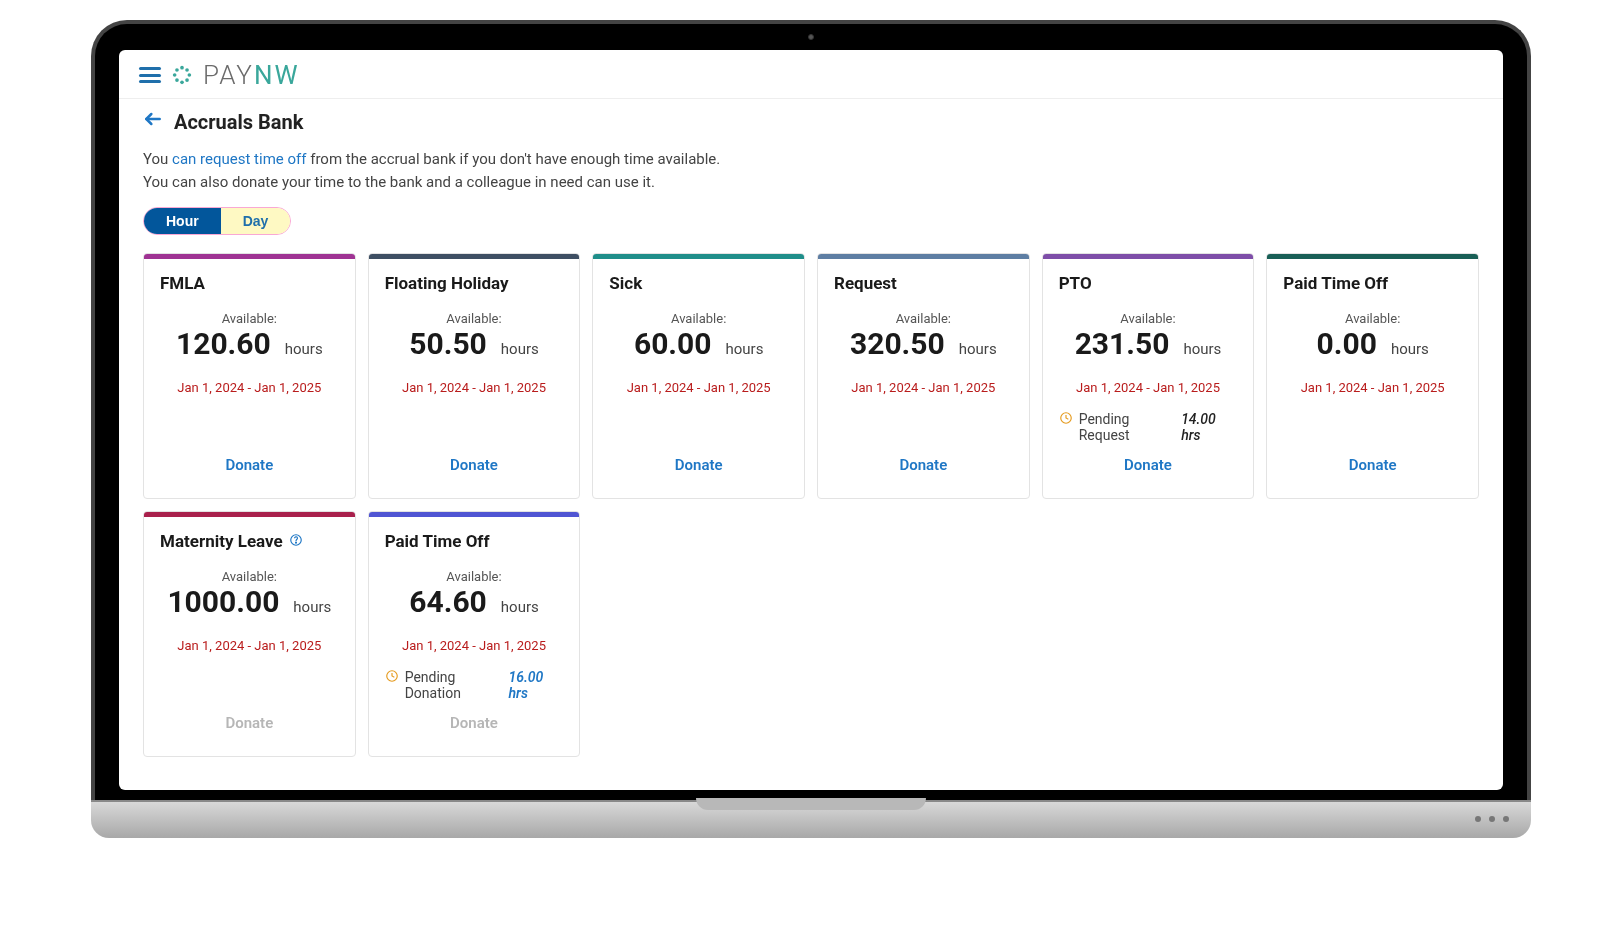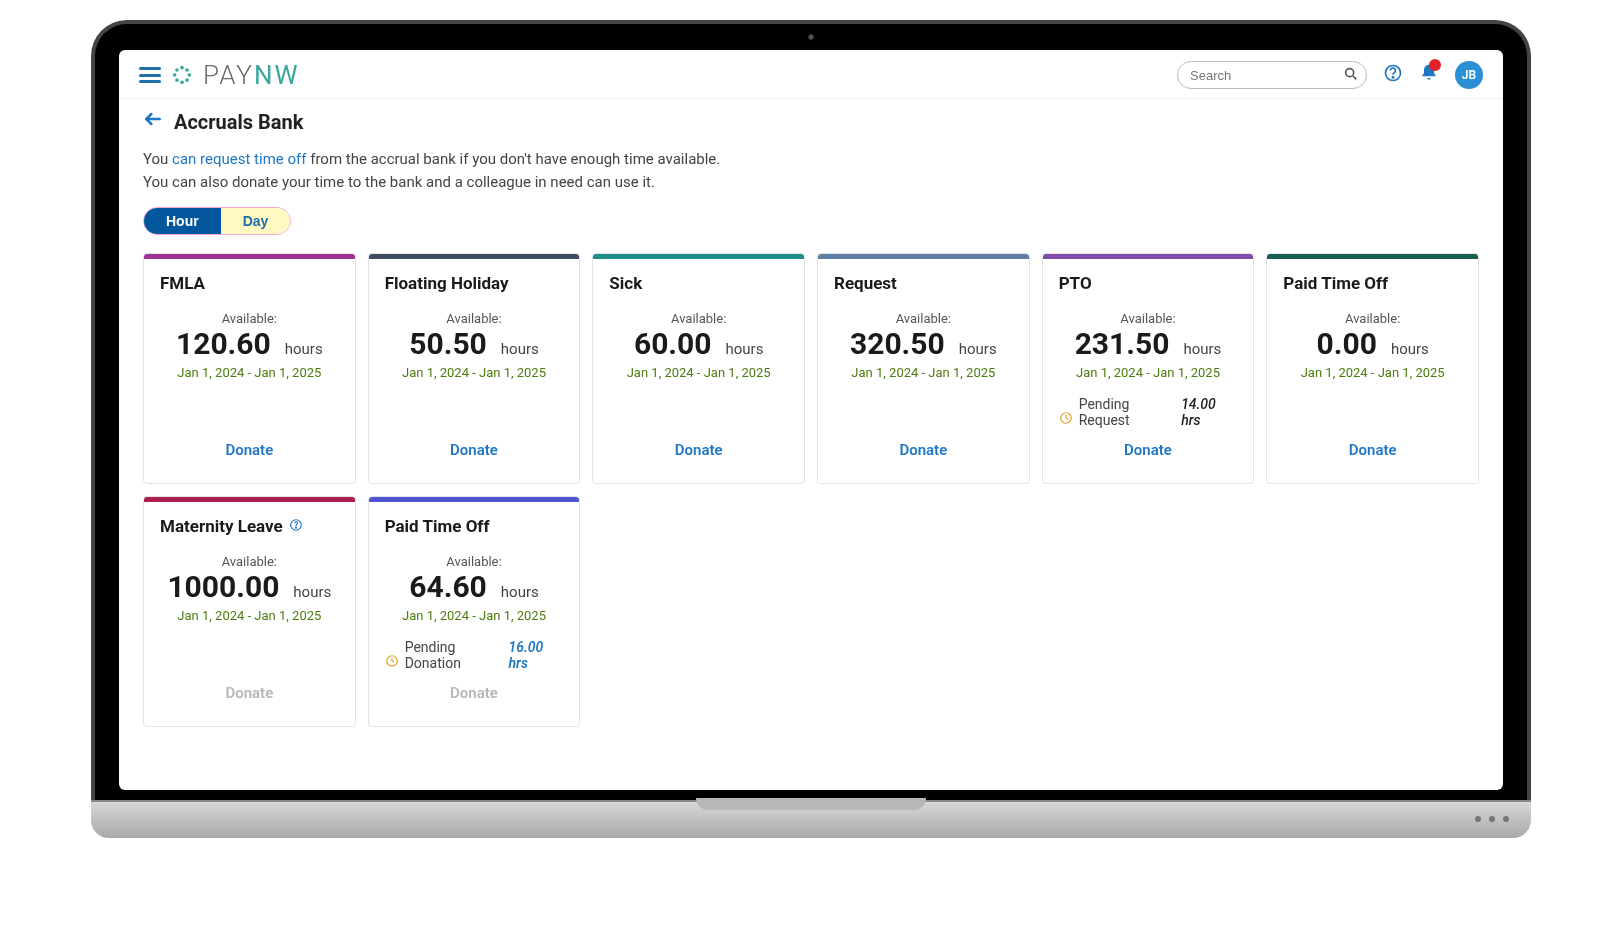--- a/index.html
+++ b/index.html
@@ -112,26 +112,26 @@
     display:flex; flex-direction:column; min-height: 200px;
     background:#fff;
   }
   .card-bar { height: 5px; }
   .card-body { padding: 14px 16px 10px 16px; flex: 1; display:flex; flex-direction:column; }
   .card-title { font-size: 17px; font-weight: 700; color:#1a1a1a; display:flex; align-items:center; gap:6px; }
   .card-center { text-align:center; margin-top: 18px; }
   .avail-lbl { font-size:13px; color:#555; }
   .avail-val { font-size: 30px; font-weight:700; color:#1a1a1a; display:inline-block; }
   .avail-unit { font-size:15px; color:#444; display:inline-block; margin-left:14px; }
-  .period { font-size:13px; color:#4d7c0f; margin-top:4px; }
+  .period { font-size:13px; color:#b91c1c; margin-top:19px; }
   .pending-row {
     display:flex; justify-content:space-between; align-items:center;
     margin-top:16px; font-size:14px;
   }
-  .pending-left { display:flex; align-items:flex-end; gap:6px; color:#444; }
+  .pending-left { display:flex; align-items:flex-start; gap:6px; color:#444; }
   .clock-icon { color:#e59b1f; }
   .pending-val { color:#222; font-weight:500;font-style:italic; }
   .pending-val.blue { color:#1f77c5; font-weight:600; }
   .card-footer {
     text-align:center; padding: 12px 0 14px 0; margin-top:auto;
   }
   .donate-link { color:#1f77c5; font-weight:600; font-size:15px; cursor:pointer; }
   .donate-link.disabled { color:#b6b6b6; cursor:default; }
   .help-icon { color:#1f77c5; font-size:13px; cursor:pointer; }
 </style>
@@ -161,45 +161,20 @@
                   <circle cx="17.5" cy="6.5" r="2"></circle>
                   <circle cx="6.5" cy="17.5" r="2"></circle>
                   <circle cx="17.5" cy="17.5" r="2"></circle>
                 </g>
               </svg>
           </div>
           <div class="logo-text">
             <span>PAY</span><span class="nw">NW</span>
           </div>
         </div>
-        <div class="right-hdr">
-          <div class="search-wrap">
-            <input class="search-input" placeholder="Search" style="">
-            <span class="search-icon">
-              <svg width="16" height="16" viewBox="0 0 24 24" fill="none" stroke="#555" stroke-width="2.5">
-                  <circle cx="10" cy="10" r="6"></circle>
-                  <line x1="15" y1="15" x2="20" y2="20"></line>
-                </svg>
-            </span>
-          </div>
-          <span class="hdr-icon">
-            <svg width="20" height="20" viewBox="0 0 24 24" fill="none" stroke="#1f77c5" stroke-width="2">
-                <circle cx="12" cy="12" r="9"></circle>
-                <path d="M9 9a3 3 0 1 1 4.5 2.6C12.5 12.5 12 13 12 14"></path>
-                <circle cx="12" cy="17" r="0.8" fill="#1f77c5"></circle>
-              </svg>
-          </span>
-          <span class="hdr-icon">
-            <svg width="20" height="20" viewBox="0 0 24 24" fill="#1f77c5">
-                <path d="M12 2a6 6 0 0 0-6 6v4l-2 3v1h16v-1l-2-3V8a6 6 0 0 0-6-6zM10 18a2 2 0 0 0 4 0h-4z"></path>
-              </svg>
-            <span class="bell-badge"></span>
-          </span>
-          <div class="avatar">JB</div>
-        </div>
       </div>
 
       <div class="page">
         <div class="title-row">
           <span class="back-arrow">
             <svg width="20" height="20" viewBox="0 0 24 24" fill="none" stroke="#1f77c5" stroke-width="3" stroke-linecap="round" stroke-linejoin="round">
                 <line x1="20" y1="12" x2="4" y2="12"></line>
                 <polyline points="10 6 4 12 10 18"></polyline>
               </svg>
           </span>

